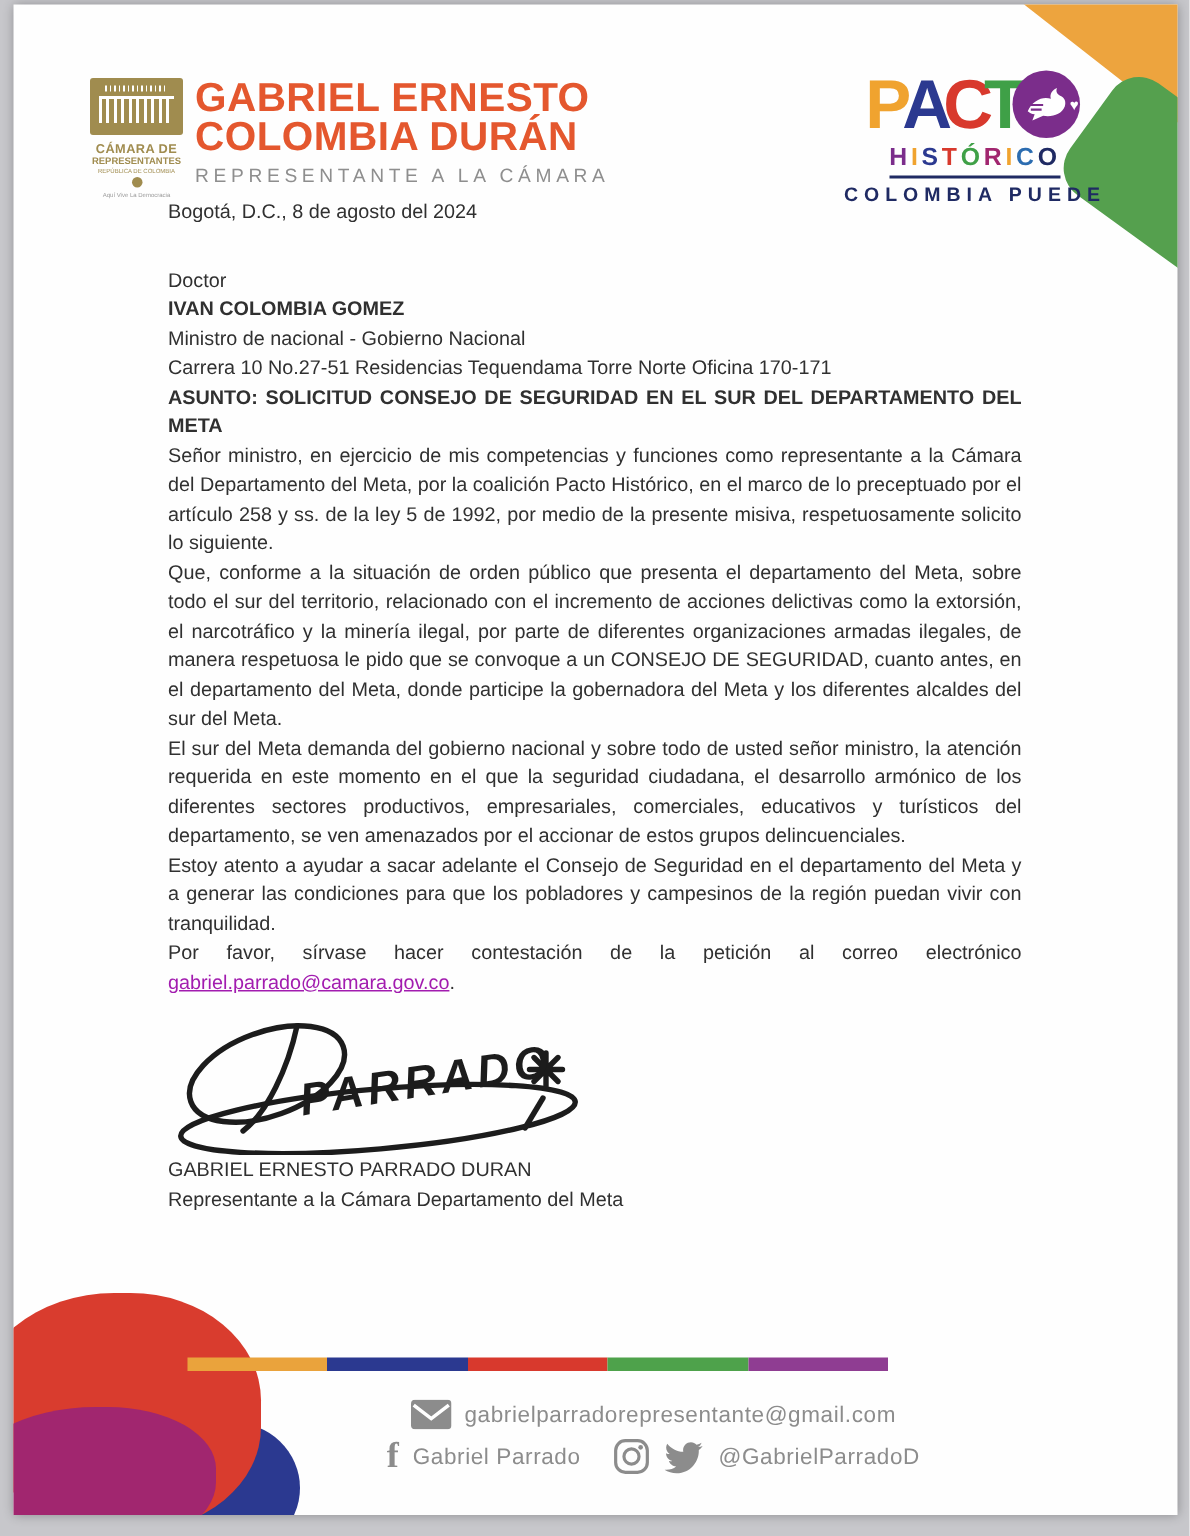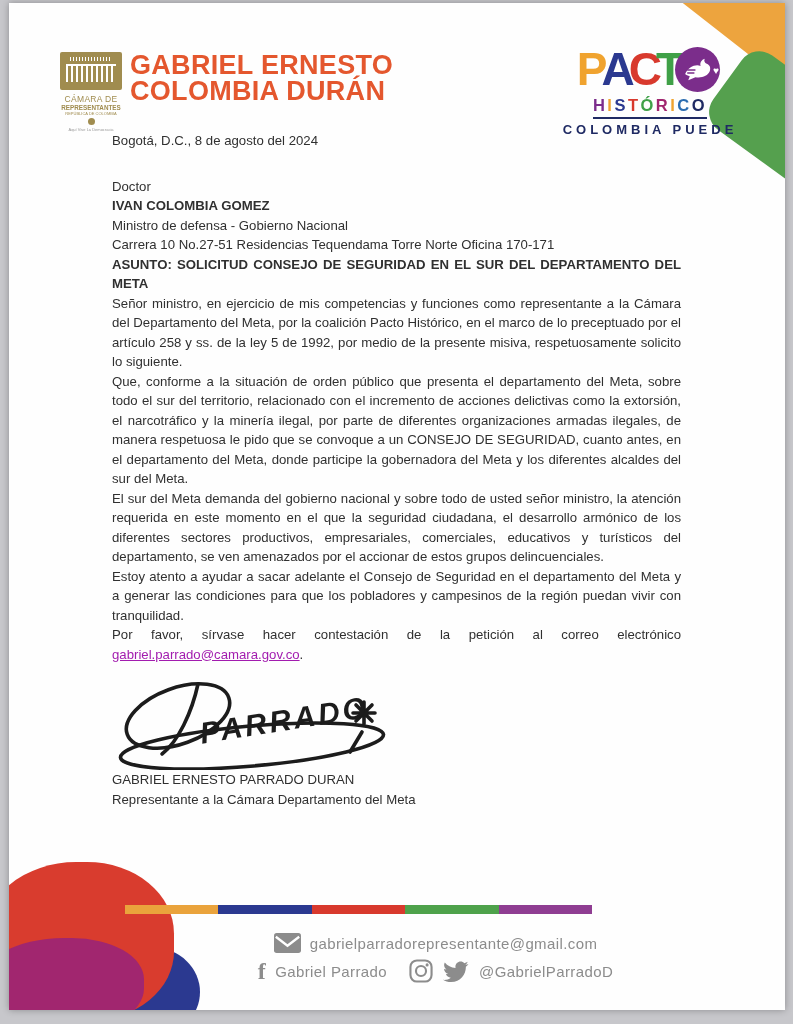--- a/index.html
+++ b/index.html
@@ -26,21 +26,21 @@
   .deco-purple-blob{left:-24px;top:938px;width:168px;height:96px;background:#a1266f;border-radius:55% 45% 50% 50%;}
 
   
   .header{position:absolute;left:0;top:0;width:793px;z-index:2;}
   .camara-logo{position:absolute;left:54px;top:52px;width:74px;text-align:center;}
   .camara-emblem{width:62px;height:38px;margin:0 auto;background:#a08c4f;border-radius:2px;position:relative;}
   .camara-emblem .facade{position:absolute;left:6px;right:6px;top:12px;height:16px;
      background:repeating-linear-gradient(90deg,#fff 0 2px,#a08c4f 2px 5px);border-top:2px solid #fff;}
   .camara-emblem .roof{position:absolute;left:10px;right:10px;top:5px;height:4px;
      background:repeating-linear-gradient(90deg,#fff 0 1px,#a08c4f 1px 3px);}
-  .camara-l1{margin-top:4px;font-size:8.5px;font-weight:normal;color:#a08c4f;letter-spacing:.3px;}
+  .camara-l1{margin-top:4px;font-size:8.5px;font-weight:bold;color:#a08c4f;letter-spacing:.3px;}
   .camara-l2{font-size:6.3px;font-weight:bold;color:#a08c4f;}
   .camara-l3{font-size:4px;color:#a08c4f;}
   .camara-seal{width:7px;height:7px;border-radius:50%;background:#a08c4f;margin:2px auto;}
   .camara-l4{font-size:4px;color:#9a9a9a;}
 
   .name-block{position:absolute;left:130px;top:52px;width:320px;}
   .name-line{font-size:27px;font-weight:800;color:#e4572e;line-height:26px;letter-spacing:.3px;}
   .name-sub{margin-top:5px;font-size:12.8px;color:#8e8e8e;letter-spacing:3.1px;}
 
   .pacto-logo{position:absolute;left:560px;top:44px;width:180px;text-align:center;}
@@ -99,20 +99,21 @@
           <div class="camara-l1">CÁMARA DE</div>
           <div class="camara-l2">REPRESENTANTES</div>
           <div class="camara-l3">REPÚBLICA DE COLOMBIA</div>
           <div class="camara-seal"></div>
           <div class="camara-l4">Aquí Vive La Democracia</div>
         </div>
 
         <div class="name-block">
           <div class="name-line">GABRIEL ERNESTO</div>
           <div class="name-line">COLOMBIA DURÁN</div>
+          <div class="name-sub">REPRESENTANTE A LA CÁMARA</div>
         </div>
 
         <div class="pacto-logo">
           <div class="pacto-word">
             <span style="display:inline-flex;">
                 <span style="color: rgb(240, 163, 47);">P</span>
                 <span style="color: rgb(43, 57, 144);">A</span>
                 <span style="color: rgb(216, 57, 45);">C</span>
                 <span style="color: rgb(63, 160, 71);">T</span>
               </span>
@@ -128,21 +129,21 @@
           <div class="colombia-puede">COLOMBIA PUEDE</div>
         </div>
       </div>
 
       <div class="letter">
         <p class="date">Bogotá, D.C., 8 de agosto del 2024</p>
 
         <div class="recipient">
           <p>Doctor</p>
           <p class="bold">IVAN COLOMBIA GOMEZ</p>
-          <p>Ministro de defensa - Gobierno Nacional</p>
+          <p>Ministro de nacional - Gobierno Nacional</p>
           <p>Carrera 10 No.27-51 Residencias Tequendama Torre Norte Oficina 170-171</p>
         </div>
 
         <p class="subject">ASUNTO: SOLICITUD CONSEJO DE SEGURIDAD EN EL SUR DEL DEPARTAMENTO DEL META</p>
 
         <p class="para just">Señor ministro, en ejercicio de mis competencias y funciones como representante a la Cámara del Departamento del Meta, por la coalición Pacto Histórico, en el marco de lo preceptuado por el artículo 258 y ss. de la ley 5 de 1992, por medio de la presente misiva, respetuosamente solicito lo siguiente.</p>
         <p class="para just">Que, conforme a la situación de orden público que presenta el departamento del Meta, sobre todo el sur del territorio, relacionado con el incremento de acciones delictivas como la extorsión, el narcotráfico y la minería ilegal, por parte de diferentes organizaciones armadas ilegales, de manera respetuosa le pido que se convoque a un CONSEJO DE SEGURIDAD, cuanto antes, en el departamento del Meta, donde participe la gobernadora del Meta y los diferentes alcaldes del sur del Meta.</p>
         <p class="para just">El sur del Meta demanda del gobierno nacional y sobre todo de usted señor ministro, la atención requerida en este momento en el que la seguridad ciudadana, el desarrollo armónico de los diferentes sectores productivos, empresariales, comerciales, educativos y turísticos del departamento, se ven amenazados por el accionar de estos grupos delincuenciales.</p>
         <p class="para just">Estoy atento a ayudar a sacar adelante el Consejo de Seguridad en el departamento del Meta y a generar las condiciones para que los pobladores y campesinos de la región puedan vivir con tranquilidad.</p>
 

